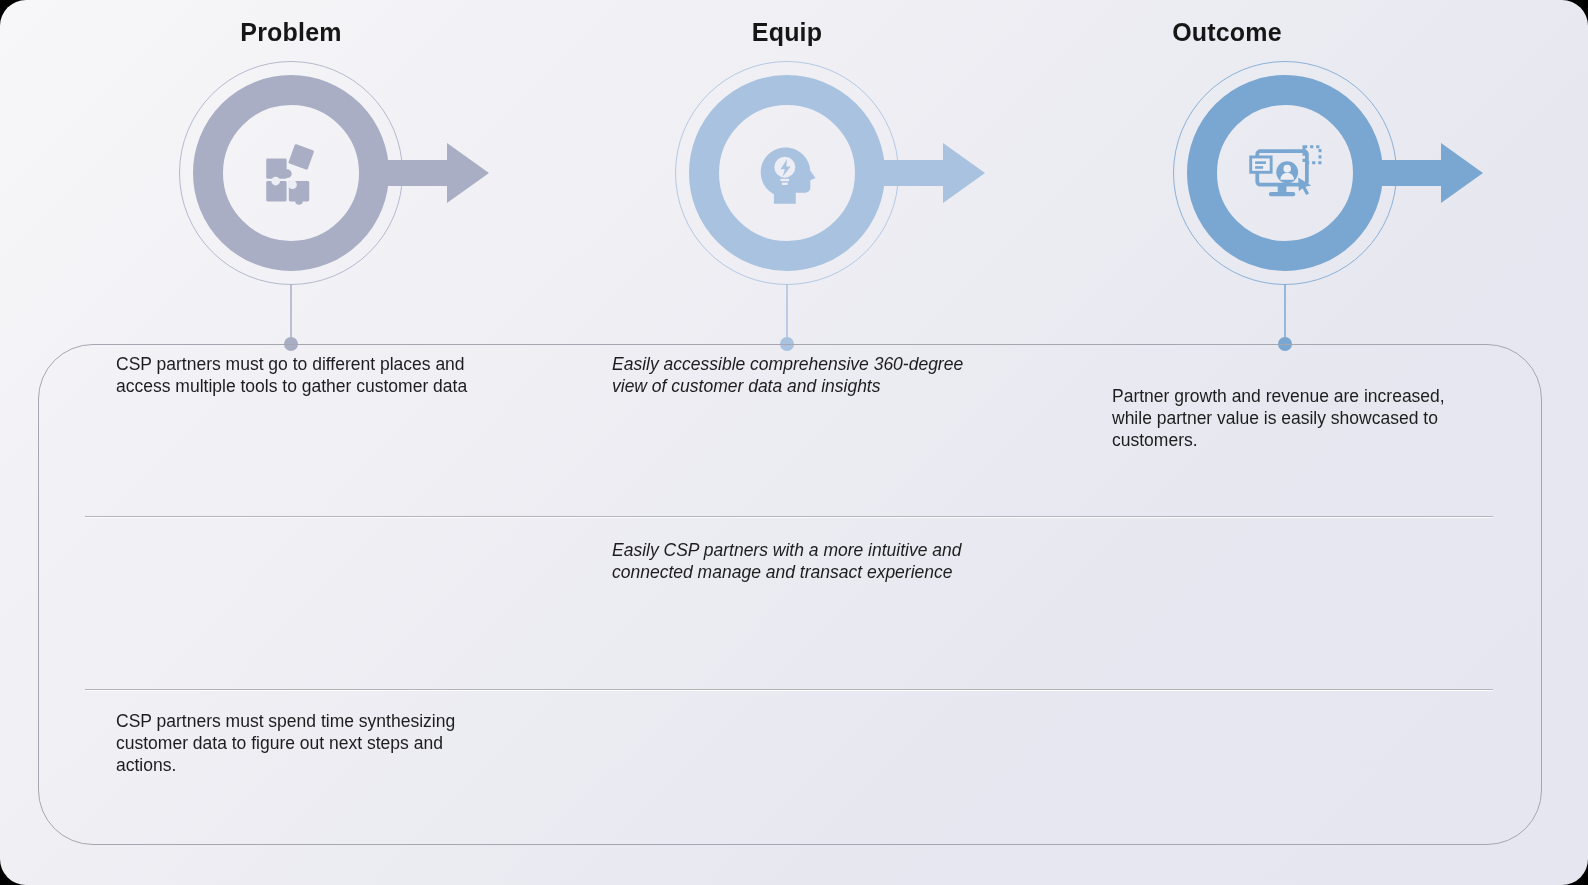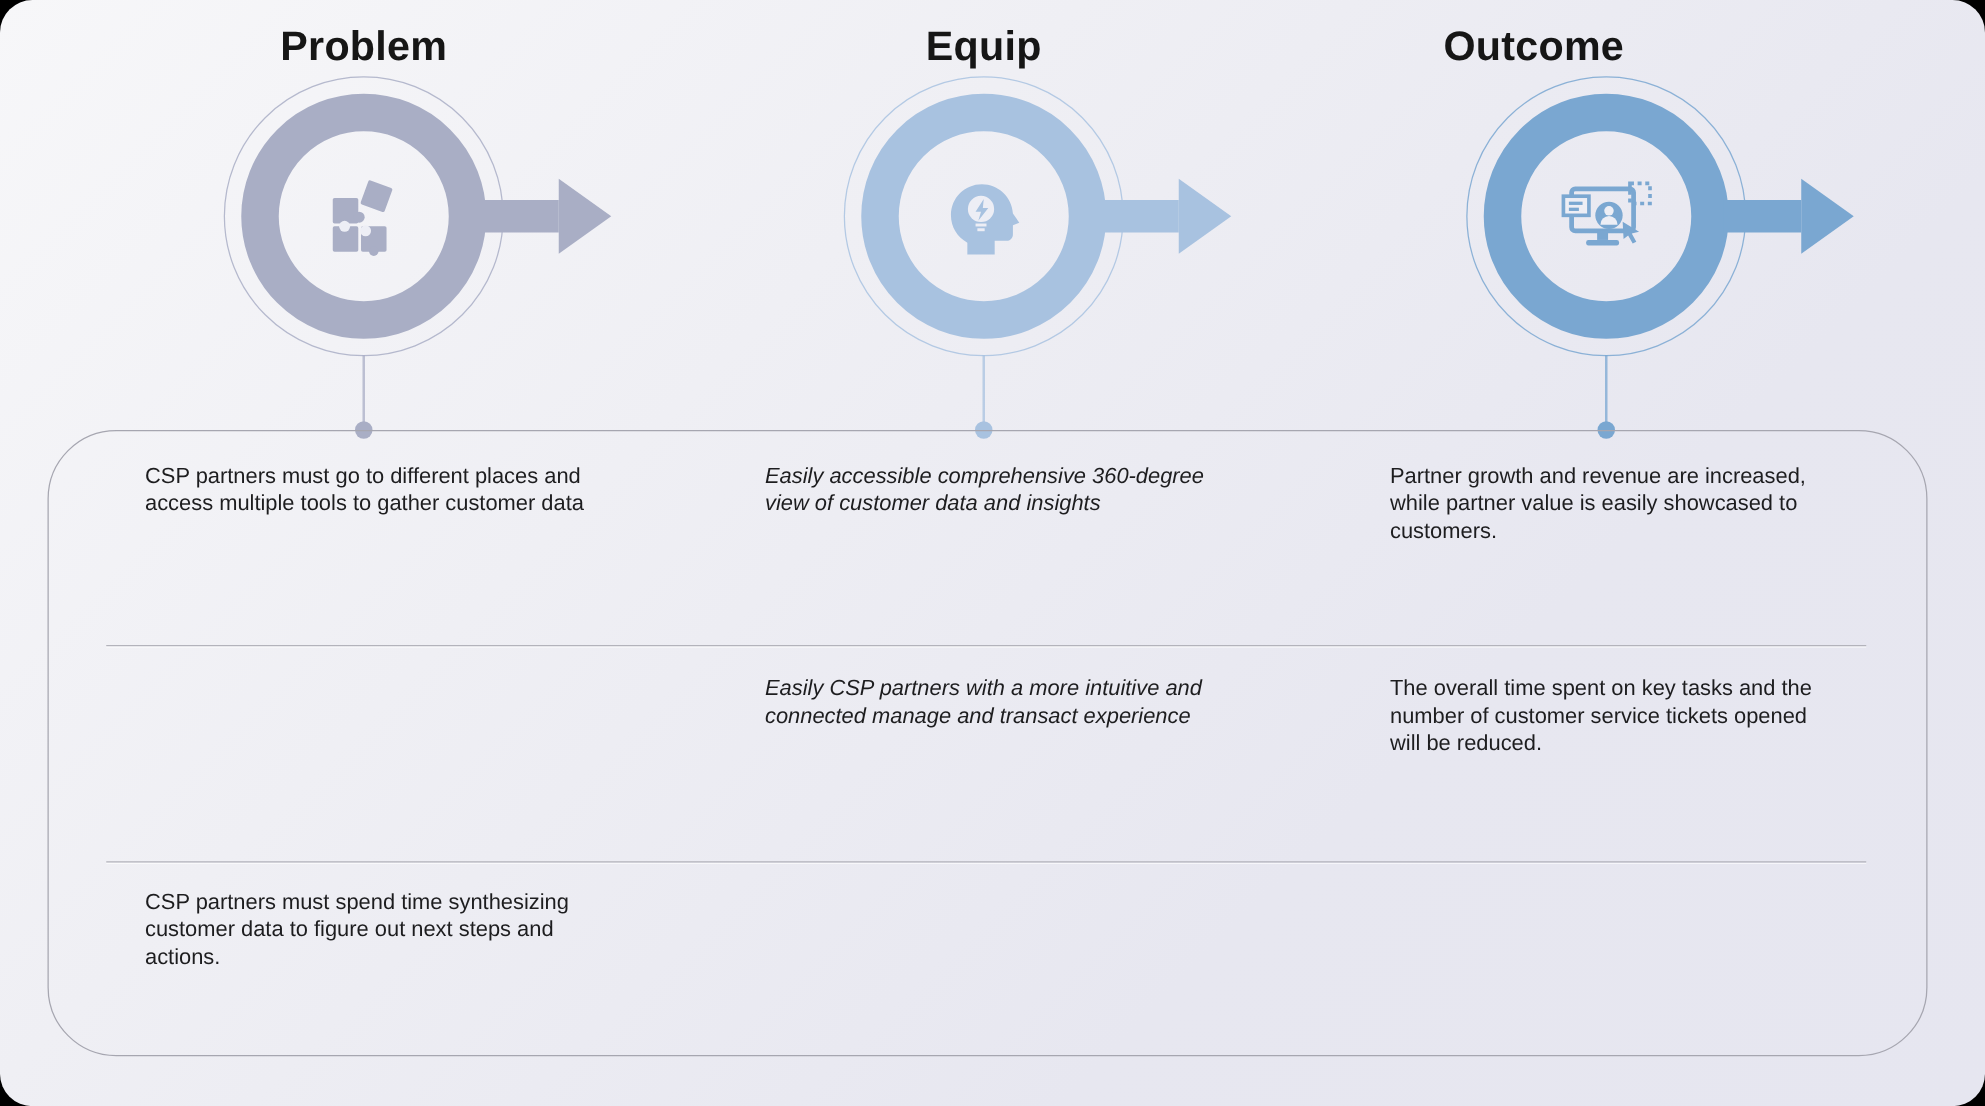--- a/index.html
+++ b/index.html
@@ -5,21 +5,21 @@
   html,body{margin:0;padding:0;background:#000;}
   body{font-family:"Liberation Sans","DejaVu Sans",sans-serif;}
   .page{
     position:relative;width:1588px;height:885px;overflow:hidden;
     border-radius:26px;
     background:linear-gradient(135deg,#f7f7f9 0%,#efeff4 35%,#e7e7f0 70%,#e6e6f0 100%);
   }
   
   .col-title{
     position:absolute;top:18px;width:320px;margin:0;
-    text-align:center;font-size:33px;font-weight:700;color:#161616;letter-spacing:.2px;
+    text-align:center;font-size:25px;font-weight:700;color:#161616;letter-spacing:.2px;
   }
   .t1{left:131px;} .t2{left:627px;} .t3{left:1067px;}
   
   .motif{position:absolute;top:53px;width:360px;height:250px;}
   .m1{left:151px;} .m2{left:647px;} .m3{left:1145px;}
   .outer-ring{
     position:absolute;left:28px;top:8px;width:222px;height:222px;
     border:1px solid;border-radius:50%;opacity:.85;
   }
   .thick-ring{
@@ -42,22 +42,22 @@
   }
   .divider{
     position:absolute;left:85px;width:1408px;height:0;
     border-top:1px solid #b3b3bb;box-shadow:0 1px 0 rgba(255,255,255,.85);
   }
   .d1{top:516px;} .d2{top:689px;}
   .cell{
     position:absolute;width:356px;margin:0;
     font-size:17.5px;line-height:1.27;color:#1d1d1f;
   }
-  .colx1{left:116px;} .colx2{left:612px;font-style:italic;} .colx3{left:1112px;}
-  .rowy1{top:369px;} .rowy2{top:539px;} .rowy3{top:710px;}
+  .colx1{left:116px;} .colx2{left:612px;font-style:italic;} .colx3{left:1112px;margin-top:32px;}
+  .rowy1{top:353px;} .rowy2{top:539px;} .rowy3{top:710px;}
 </style>
 </head>
 <body>
 
 <div class="page">
 
   <h2 class="col-title t1">Problem</h2>
   <h2 class="col-title t2">Equip</h2>
   <h2 class="col-title t3">Outcome</h2>
 
@@ -122,17 +122,16 @@
 
   <div class="board"></div>
   <div class="divider d1"></div>
   <div class="divider d2"></div>
 
   <p class="cell colx1 rowy1">CSP partners must go to different places and access multiple tools to gather customer data</p>
   <p class="cell colx2 rowy1">Easily accessible comprehensive 360-degree view of customer data and insights</p>
   <p class="cell colx3 rowy1">Partner growth and revenue are increased, while partner value is easily showcased to customers.</p>
 
   <p class="cell colx2 rowy2">Easily CSP partners with a more intuitive and connected manage and transact experience</p>
-  <p class="cell colx3 rowy2">The overall time spent on key tasks and the number of customer service tickets opened will be reduced.</p>
 
   <p class="cell colx1 rowy3">CSP partners must spend time synthesizing customer data to figure out next steps and actions.</p>
 
 </div>
 
 </body></html>

